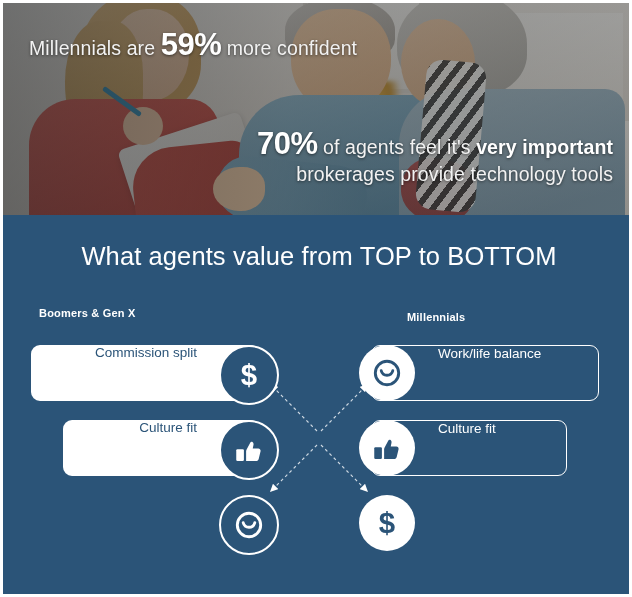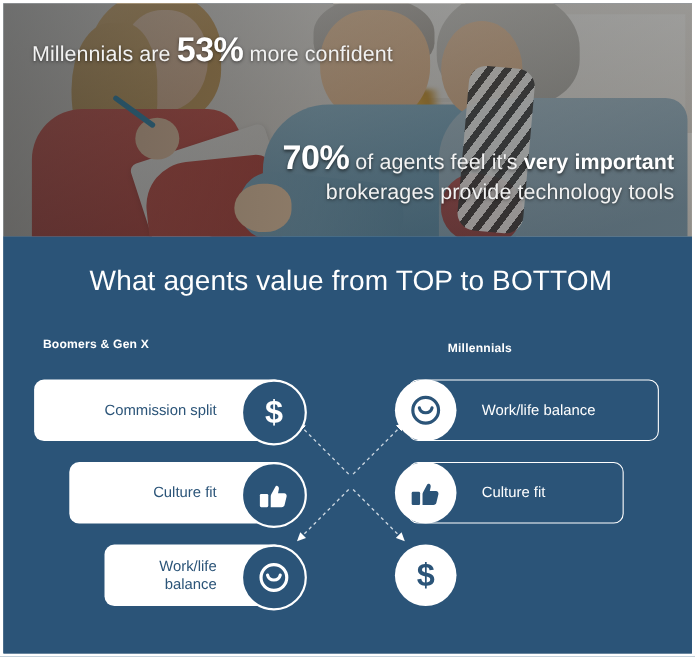--- a/index.html
+++ b/index.html
@@ -282,21 +282,21 @@
   }
   .col-head.left  { left: 36px;  top: 92px; }
   .col-head.right { left: 404px; top: 96px; }
 
   
   .card {
     position: absolute;
     height: 56px;
     border-radius: 9px;
     display: flex;
-    align-items: center;
+    align-items: flex-start;
     box-sizing: border-box;
   }
   .card.filled {
     background: #ffffff;
     justify-content: flex-end;
     padding-right: 62px;
     color: #2b5478;
   }
   .card.outlined {
     background: transparent;
@@ -394,21 +394,21 @@
       <div class="ph-p3-face"></div>
       <div class="ph-p3-body"></div>
       <div class="ph-red-accent"></div>
       <div class="ph-scarf"></div>
 
       <div class="hero-scrim"></div>
     </div>
 
     <div class="hero-text">
       <div class="stat-line-1">
-        <span>Millennials are </span><span class="bignum">53</span><span class="bignum pct">%</span><span> more confident</span><br>
+        <span>Millennials are </span><span class="bignum">59</span><span class="bignum pct">%</span><span> more confident</span><br>
       </div>
 
       <div class="stat-line-2">
         <span class="bignum">70</span><span class="bignum pct">%</span><span> of agents feel it's </span><span class="em-bold">very important</span><br>
         <span>brokerages provide technology tools</span>
       </div>
     </div>
   </div>
 
   <div class="panel">
@@ -448,24 +448,20 @@
     </div>
     <div class="badge on-white" id="badge-l2">
       <svg viewBox="0 0 40 40" width="34" height="34" aria-hidden="true">
         <g fill="#ffffff">
           <rect x="5" y="19" width="9" height="14" rx="1.4"></rect>
           <path d="M16.5 33h11.8c1.5 0 2.8-1 3.1-2.4l2.2-9.1c.4-1.7-.9-3.3-2.6-3.3h-6.6l.9-4.3c.3-1.4-.3-2.9-1.6-3.5-.8-.4-1.7-.1-2.1.7l-4.4 8.2c-.4.7-.6 1.5-.6 2.3V33z"></path>
         </g>
       </svg>
     </div>
 
-    <div class="card filled" id="card-l3">
-      <span class="card-label" style="white-space:pre-line">Work/life
-balance</span>
-    </div>
     <div class="badge on-white" id="badge-l3">
       <svg viewBox="0 0 40 40" width="36" height="36" aria-hidden="true">
         <circle cx="20" cy="20" r="13" fill="none" stroke="#ffffff" stroke-width="3.2"></circle>
         <path d="M13.6 17.5a6.6 6.6 0 0 0 12.8 0" fill="none" stroke="#ffffff" stroke-width="3.2" stroke-linecap="round"></path>
       </svg>
     </div>
 
     <div class="card outlined" id="card-r1">
       <span class="card-label">Work/life balance</span>
     </div>

